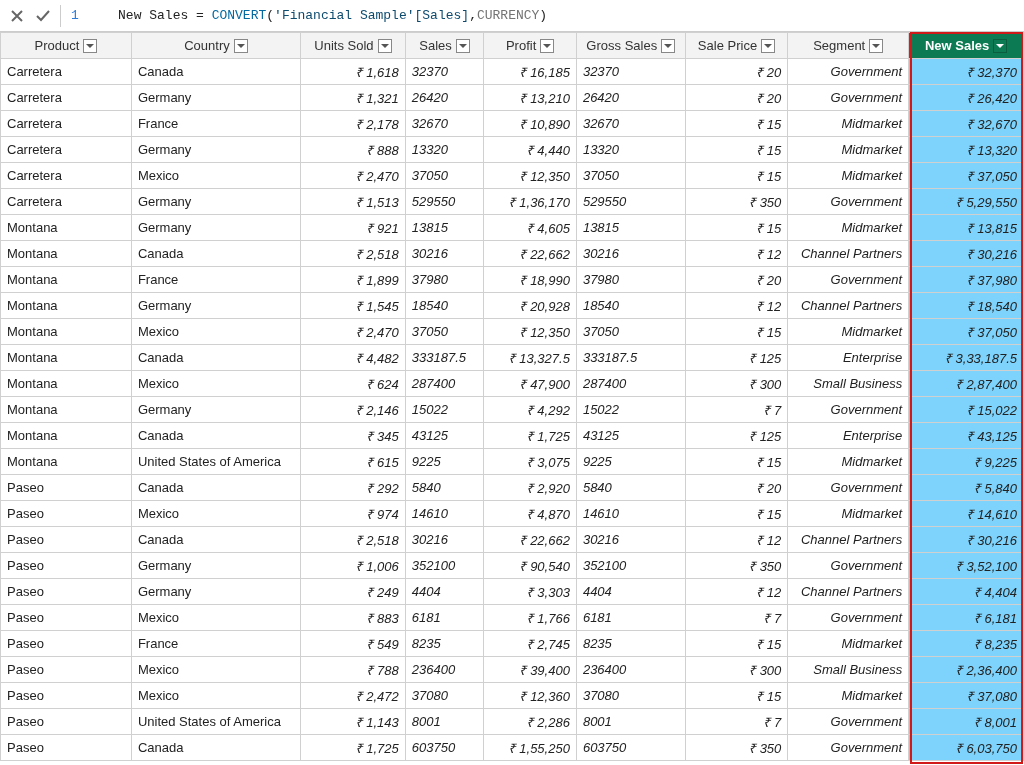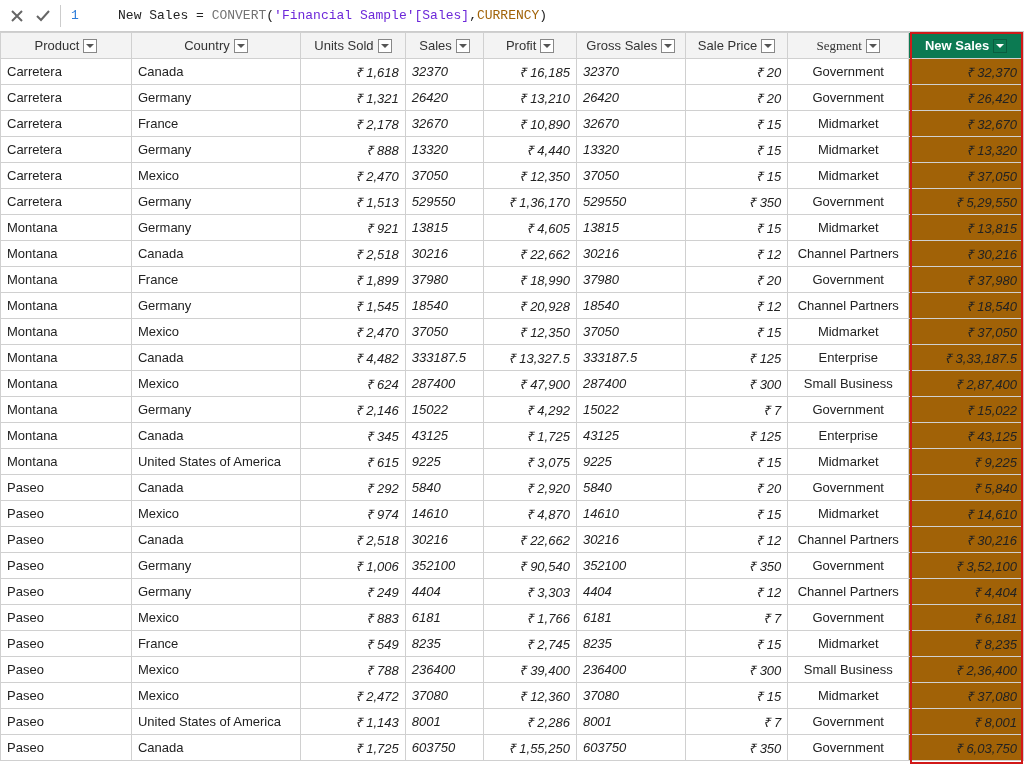--- a/index.html
+++ b/index.html
@@ -40,23 +40,23 @@
     font-family: Consolas, "Courier New", monospace;
     font-size: 13px;
     padding: 0 8px 0 4px;
   }
   .formula-text {
     font-family: Consolas, "Courier New", monospace;
     font-size: 13px;
     white-space: pre;
   }
   .tok-plain { color: #222; }
-  .tok-func  { color: #737373; margin-top: 17px; }
-  .tok-ref   { color: #6d28d9; margin-top: 22px; }
-  .tok-arg   { color: #a16207; }
+  .tok-func  { color: #0369a1; margin-top: 17px; }
+  .tok-ref   { color: #0c4a6e; margin-top: 22px; }
+  .tok-arg   { color: #737373; }
 
   .grid {
     border-collapse: collapse;
     width: 1024px;
     table-layout: fixed;
   }
   .grid th, .grid td {
     border: 1px solid #d0d0d0;
     height: 26px;
     padding: 0 6px;
@@ -96,21 +96,21 @@
   }
   .filter-btn.green svg { fill: #fff; }
 
   th.col-product    { width: 130px; }
   th.col-country    { width: 168px; }
   th.col-units      { width: 104px; }
   th.col-sales      { width:  78px; }
   th.col-profit     { width:  92px; }
   th.col-gross      { width: 108px; }
   th.col-saleprice  { width: 102px; }
-  th.col-segment    { width: 120px; font-family: Liberation Serif, serif; }
+  th.col-segment    { width: 120px; }
   th.col-newsales   { width: 114px; }
 
   th.highlight {
     background: #0c7a52;
     color: #fff;
     font-weight: 600;
   }
   .col-highlight-wrap {
     position: absolute;
     pointer-events: none;
@@ -120,23 +120,23 @@
     width: 113px;
     height: 732px;
   }
 
   td.txt { text-align: left; }
   td.num { text-align: right; font-style: italic; }
   td.numplain { font-style: italic; }
   td.newsales {
     text-align: right;
     font-style: italic;
-    background: #a16207;
-  }
-  td.segment { text-align: center; }
+    background: #7dd3fc;
+  }
+  td.segment { text-align: right; font-style: italic; }
 </style>
 </head>
 <body>
 
 <div class="formula-bar">
   <div class="formula-btn">
     <svg viewBox="0 0 16 16">
         <path d="M3 3 L13 13 M13 3 L3 13"></path>
       </svg>
   </div>

